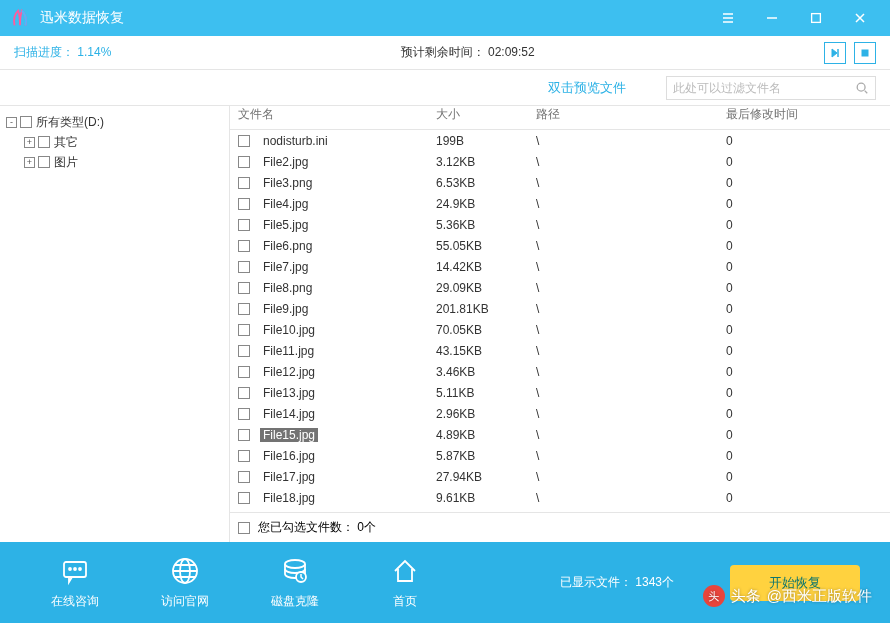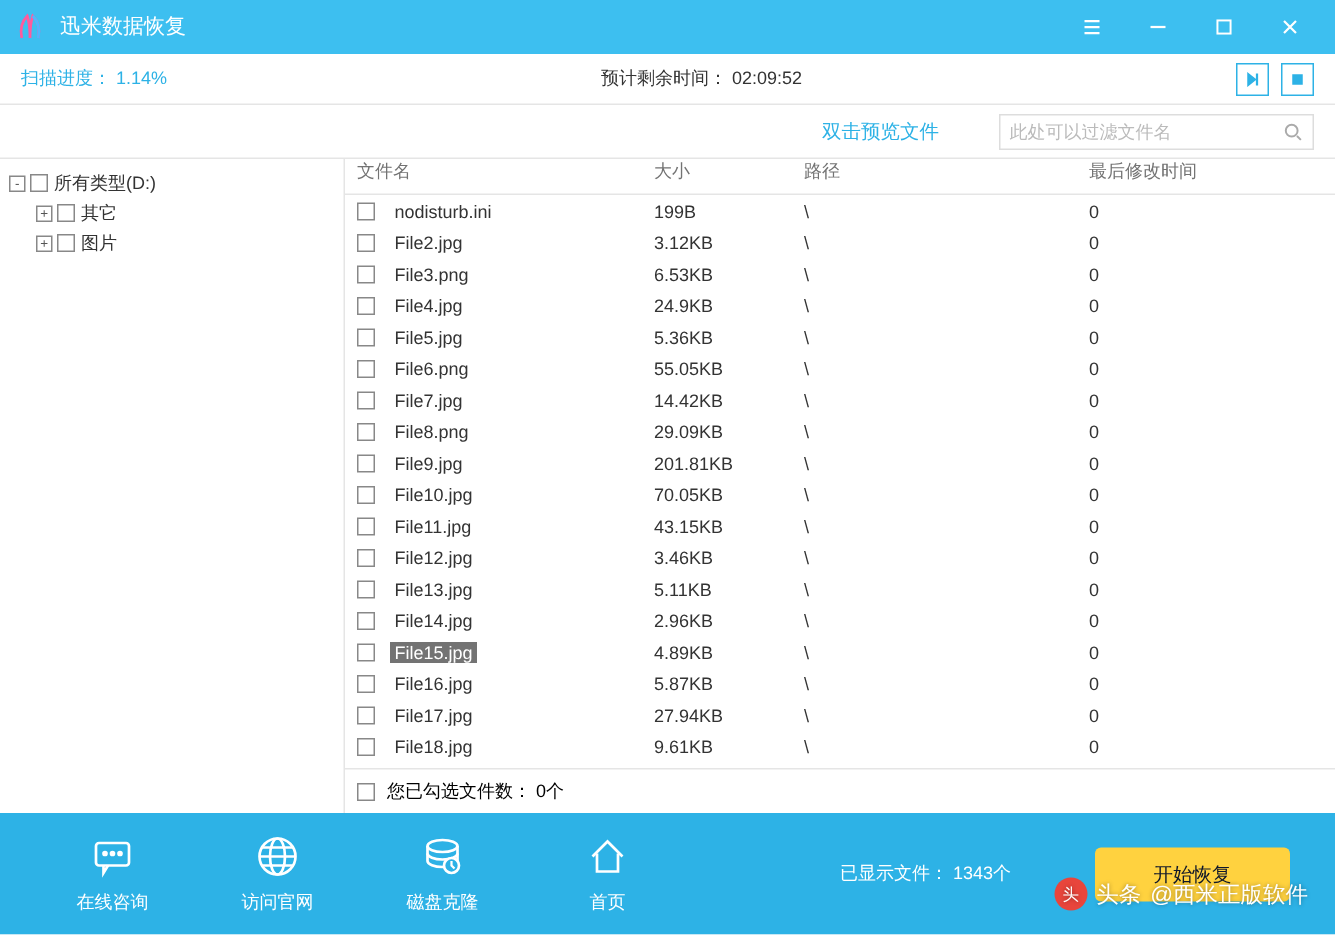--- a/index.html
+++ b/index.html
@@ -47,21 +47,21 @@
 .file-row .ftime { flex: 1; }
 .fchk { width: 12px; height: 12px; border: 1px solid #888; flex-shrink: 0; }
 .fname-text { padding: 0 3px; }
 .fname-text.selected { background: #737373; color: #fff; }
 .file-footer { border-top: 1px solid #e5e5e5; height: 30px; display: flex; align-items: center; padding-left: 8px; font-size: 12px; gap: 8px; }
 
 .bottombar { height: 81px; background: #2db2e6; display: flex; align-items: center; padding: 0 20px; color: #fff; font-size: 12px; position: relative; }
 .bottom-btn { width: 110px; display: flex; flex-direction: column; align-items: center; gap: 6px; cursor: pointer; }
 .bottom-btn svg { stroke: #fff; fill: none; }
 .bottom-info { flex: 1; text-align: left; padding-left: 100px; font-size: 12px; }
-.recover-btn { width: 130px; height: 36px; background: #ffd23f; border-radius: 4px; color: #0f172a; display: flex; align-items: center; justify-content: center; cursor: pointer; font-size: 13px; position: absolute; right: 30px; }
+.recover-btn { width: 130px; height: 36px; background: #ffd23f; border-radius: 4px; color: #0f766e; display: flex; align-items: center; justify-content: center; cursor: pointer; font-size: 13px; position: absolute; right: 30px; }
 
 .watermark { position: absolute; right: 18px; bottom: 16px; font-size: 15px; color: #fff; display: flex; align-items: center; gap: 6px; pointer-events: none; font-weight: 500; text-shadow: 0 0 3px rgba(0,0,0,.4); }
 .watermark .wm-icon { width: 22px; height: 22px; border-radius: 50%; background: #e8453c; color: #fff; display: flex; align-items: center; justify-content: center; font-size: 11px; }
 .spacer { flex: 1; }
 </style>
 </head>
 <body>
 
 <div class="titlebar">
   <div class="logo">

